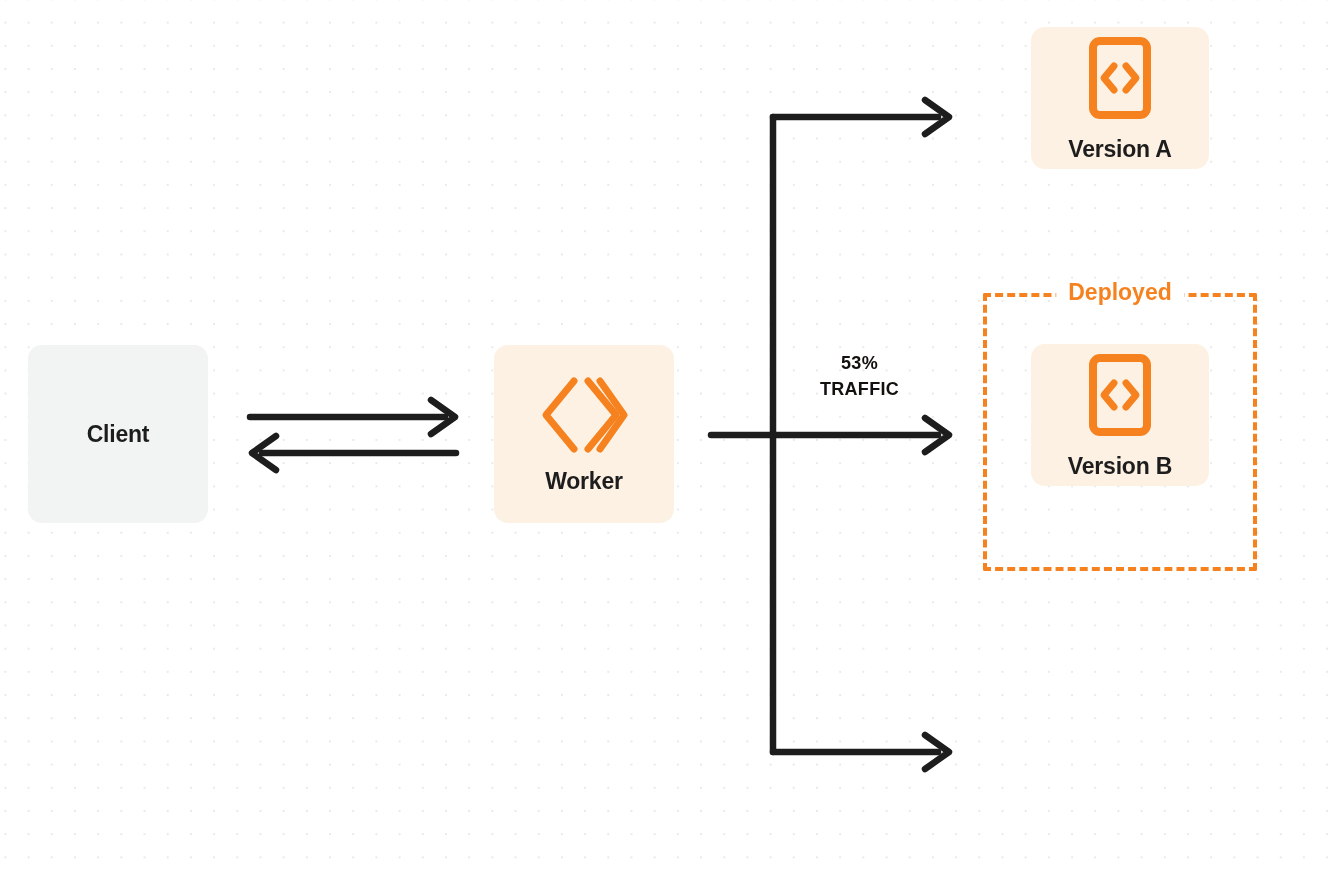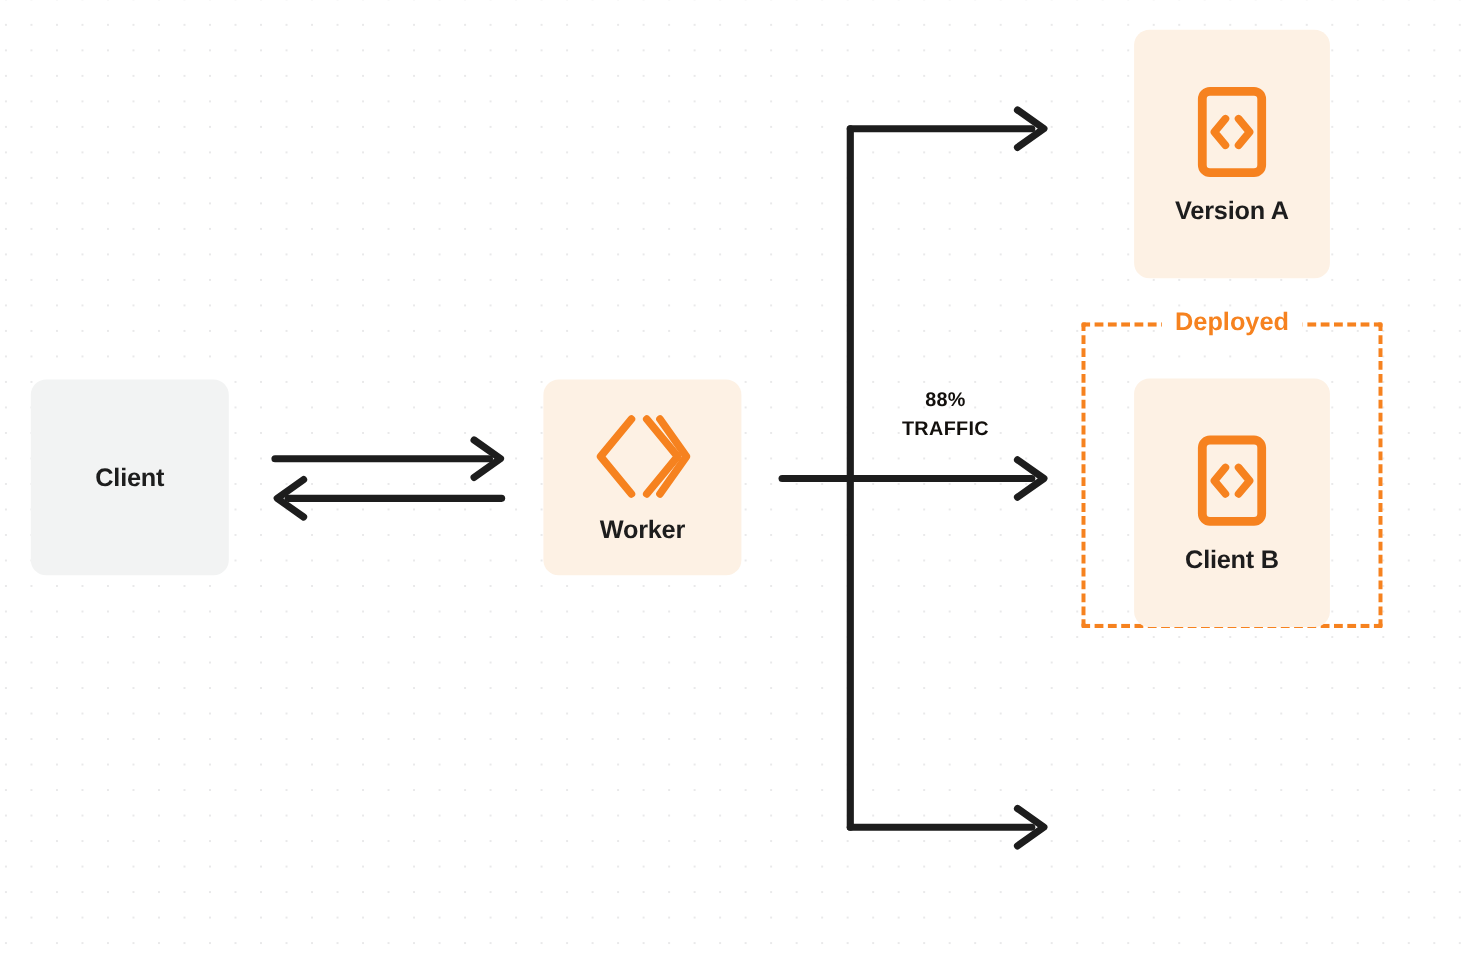--- a/index.html
+++ b/index.html
@@ -54,21 +54,21 @@
     top: 345px;
     width: 180px;
     height: 178px;
     background: #fdf1e4;
   }
   #worker-node .node-label { margin-top: 16px; text-align: center; }
 
   
   .version-node {
     width: 178px;
-    height: 226px;
+    height: 142px;
     background: #fdf1e4;
     left: 1031px;
   }
   #version-a-node { top: 27px; }
   #version-b-node { top: 344px; }
   #version-c-node { top: 663px; }
   .version-node .node-label { margin-top: 18px; }
 
   .code-icon { display:block; }
   .worker-logo { display:block; }
@@ -157,21 +157,21 @@
       </g>
 
       <g>
         <path d="M 773 752 L 938 752"></path>
         <polyline points="925,735 949,752 925,769"></polyline>
       </g>
     </g>
   </svg>
 
   <div id="traffic-label">
-    <span class="pct">88%</span>
+    <span class="pct">53%</span>
     <span class="word">TRAFFIC</span>
   </div>
 
   <div class="node" id="client-node">
     <span class="node-label">Client</span>
   </div>
 
   <div class="node" id="worker-node">
     <span>
       <svg class="worker-logo" width="88" height="78" viewBox="0 0 88 78" aria-hidden="true">
@@ -204,17 +204,17 @@
   </div>
 
   <div class="node version-node" id="version-b-node">
     <span>
       <svg class="code-icon" width="64" height="84" viewBox="0 0 64 84" aria-hidden="true">
         <rect x="5" y="5" width="54" height="74" rx="7" ry="7" fill="none" stroke="#f6821f" stroke-width="8"></rect>
         <polyline points="26,30 16,42 26,54" fill="none" stroke="#f6821f" stroke-width="7" stroke-linecap="round" stroke-linejoin="round"></polyline>
         <polyline points="38,30 48,42 38,54" fill="none" stroke="#f6821f" stroke-width="7" stroke-linecap="round" stroke-linejoin="round"></polyline>
       </svg>
     </span>
-    <span class="node-label">Client B</span>
+    <span class="node-label">Version B</span>
   </div>
 
 
 </div>
 
 </body></html>

